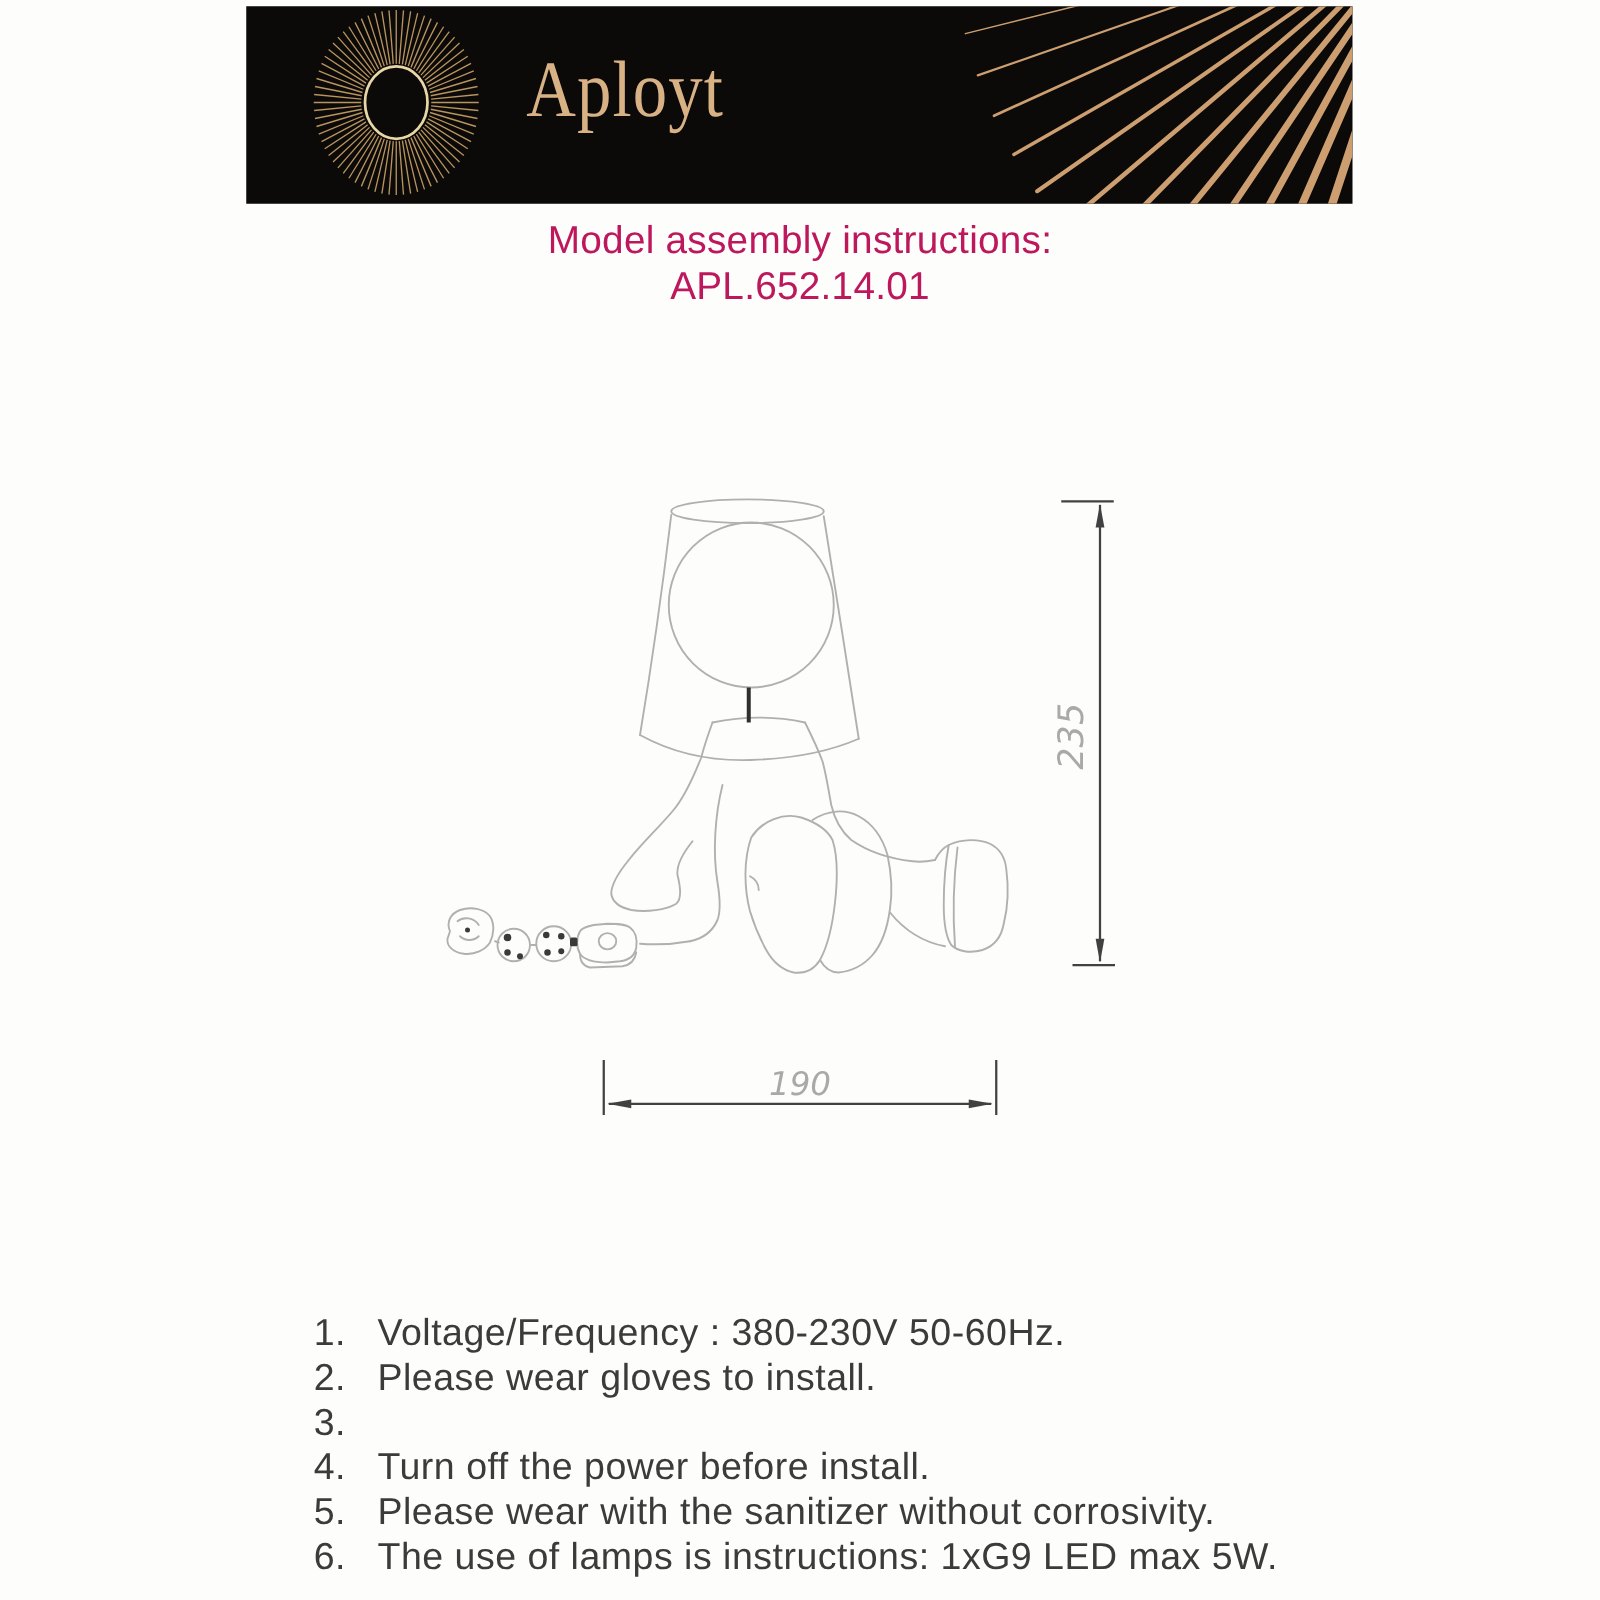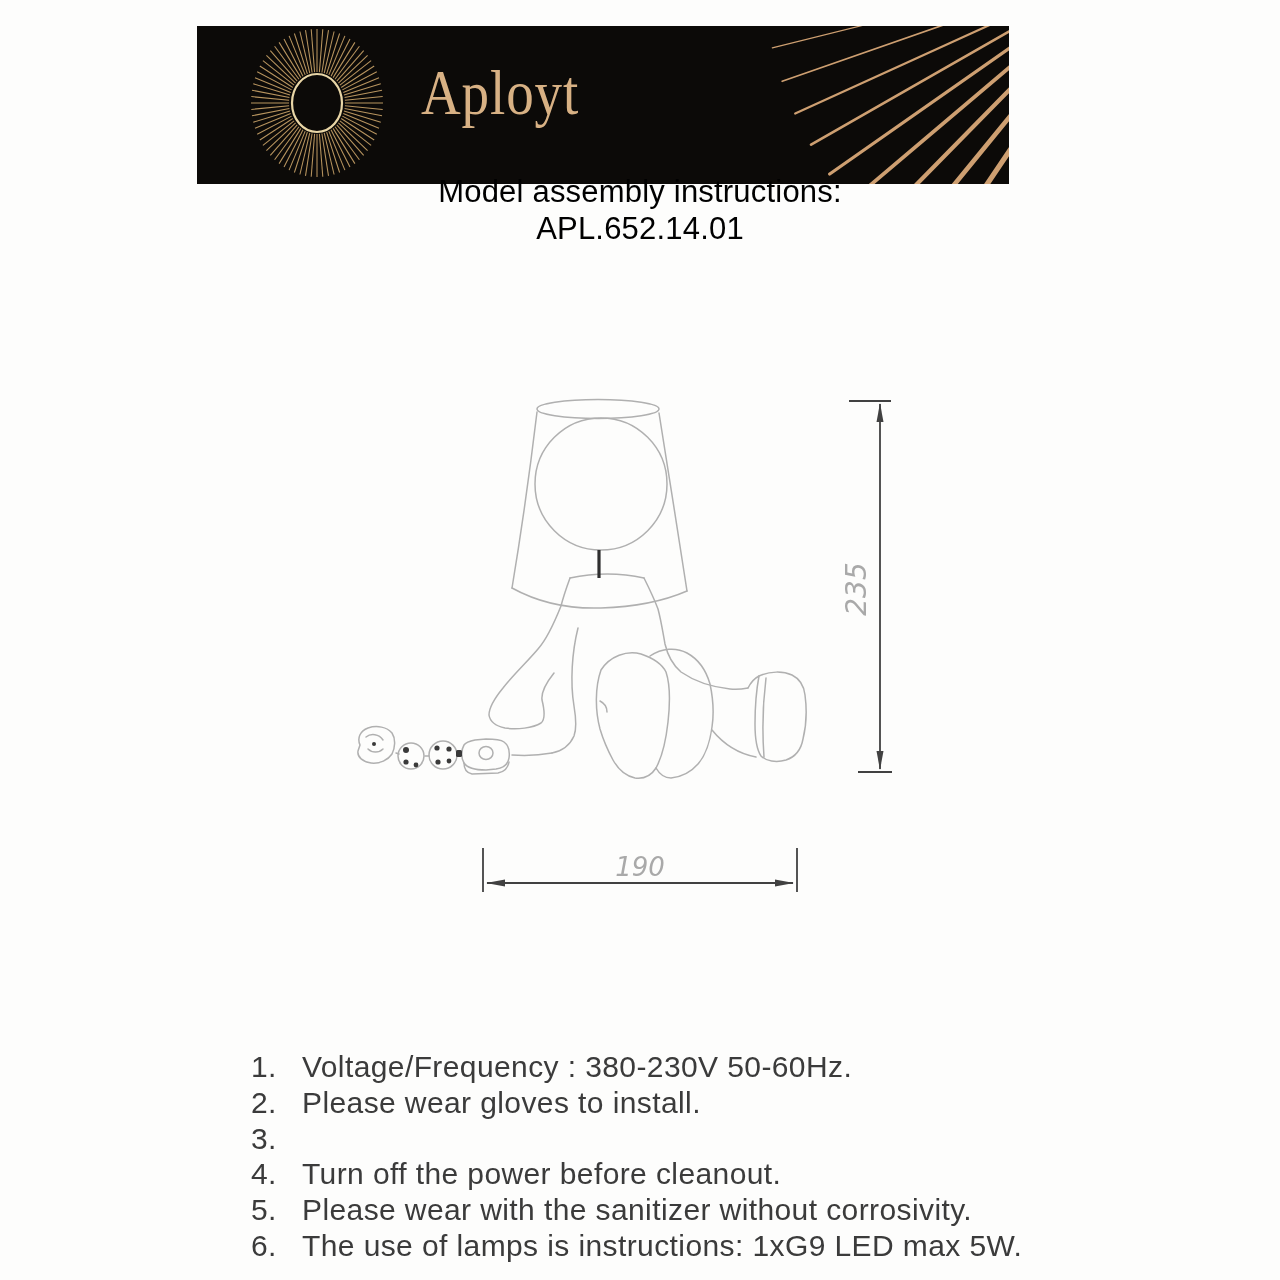--- a/index.html
+++ b/index.html
@@ -2,34 +2,34 @@
 <html><head>
 <meta charset="utf-8">
 <style>
   html,body{margin:0;padding:0;background:#e8e8e8;}
   .page{
     position:relative;width:1280px;height:1280px;background:#fdfdfc;
     font-family:"Liberation Sans",sans-serif;overflow:hidden;margin:0 auto;
   }
   
   .banner{
-    position:absolute;left:197px;top:5px;width:812px;height:158px;
-    background:#0c0a08;overflow:hidden;margin-top:21px;
+    position:absolute;left:197px;top:5px;width:885px;height:158px;
+    background:#0c0a08;overflow:hidden;
   }
   .banner-art{position:absolute;left:0;top:0;width:885px;height:158px;display:block;}
   .brand{
     position:absolute;left:224px;top:34px;
     font-family:"Liberation Serif",serif;font-weight:400;
     font-size:64px;line-height:66px;color:#d8b184;letter-spacing:1px;
     transform:scaleX(.86);transform-origin:0 0;white-space:nowrap;
   }
   
   .title{
     position:absolute;left:0;top:173px;width:100%;text-align:center;
-    color:#000000;font-size:31px;line-height:37px;letter-spacing:.2px;
+    color:#be185d;font-size:31px;line-height:37px;letter-spacing:.2px;
   }
   
   .diagram{position:absolute;left:0;top:0;width:1280px;height:1280px;display:block;}
   .dim-text{
     font-family:"DejaVu Sans",sans-serif;font-style:italic;
     fill:#a9a9a9;
   }
   
   .instructions{
     position:absolute;left:251px;top:1049px;margin:0;padding:0;list-style:none;
@@ -241,21 +241,21 @@
     </li>
     <li>
       <span class="num">2.</span>
       <span>Please wear gloves to install.</span>
     </li>
     <li>
       <span class="num">3.</span>
     </li>
     <li>
       <span class="num">4.</span>
-      <span>Turn off the power before cleanout.</span>
+      <span>Turn off the power before install.</span>
     </li>
     <li>
       <span class="num">5.</span>
       <span>Please wear with the sanitizer without corrosivity.</span>
     </li>
     <li>
       <span class="num">6.</span>
       <span>The use of lamps is instructions: 1xG9 LED max 5W.</span>
     </li>
   </ol>

